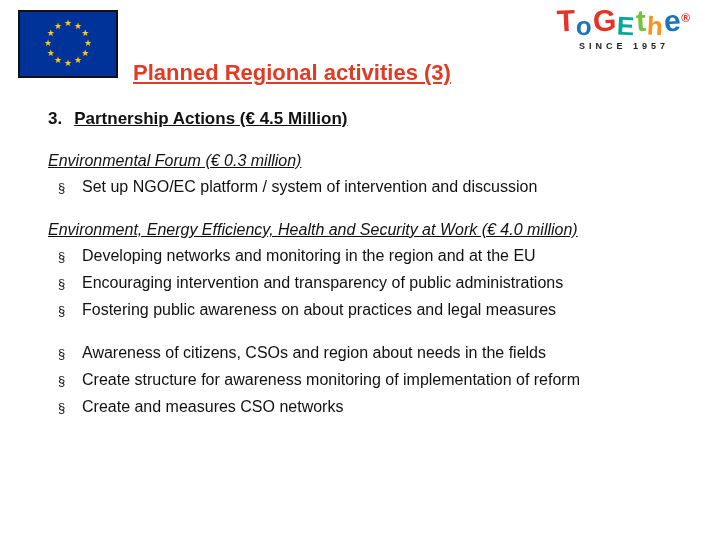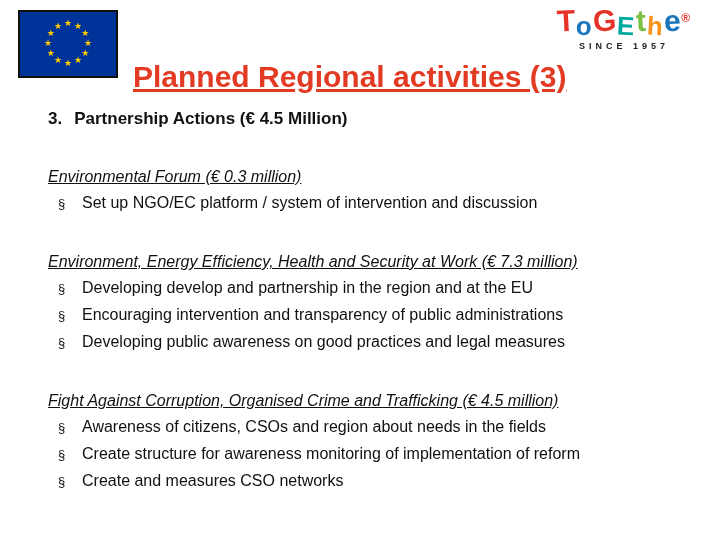--- a/index.html
+++ b/index.html
@@ -54,43 +54,43 @@
     font-size:9px;
     font-weight:bold;
     letter-spacing:4px;
     color:#222222;
   }
 
   
   .title{
     position:absolute;
     left:133px;top:60px;
-    font-size:30px;
+    font-size:22px;
     font-weight:bold;
     color:#e23a23;
     text-decoration:underline;
     white-space:nowrap;
   }
 
   
   .body{
     position:absolute;
     left:48px;top:106px;right:26px;
     font-size:16px;
     line-height:26px;
   }
   .section-heading{
     display:flex;
     font-weight:bold;
     font-size:17px;
     gap:12px;
   }
-  .section-heading .h-text{}
+  .section-heading .h-text{text-decoration:underline;}
 
-  .group{margin-top:32px;}
+  .group{margin-top:16px;}
   .group-heading{
     font-style:italic;
     text-decoration:underline;
   }
   .bullet-list{margin:0;padding:0;list-style:none;}
   .bullet-item{
     display:flex;
     align-items:baseline;
   }
   .bullet-marker{
@@ -139,39 +139,38 @@
       <div class="group-heading">Environmental Forum (€ 0.3 million)</div>
       <ul class="bullet-list">
         <li class="bullet-item">
           <span class="bullet-marker">§</span>
           <span class="bullet-text">Set up NGO/EC platform / system of intervention and discussion</span>
         </li>
       </ul>
     </div>
 
     <div class="group">
-      <div class="group-heading">Environment, Energy Efficiency, Health and Security at Work (€ 7.3 million)</div>
+      <div class="group-heading">Environment, Energy Efficiency, Health and Security at Work (€ 4.0 million)</div>
       <ul class="bullet-list">
         <li class="bullet-item">
           <span class="bullet-marker">§</span>
-          <span class="bullet-text">Developing develop and partnership in the region and at the EU</span>
+          <span class="bullet-text">Developing networks and monitoring in the region and at the EU</span>
         </li>
         <li class="bullet-item">
           <span class="bullet-marker">§</span>
           <span class="bullet-text">Encouraging intervention and transparency of public administrations</span>
         </li>
         <li class="bullet-item">
           <span class="bullet-marker">§</span>
-          <span class="bullet-text">Developing public awareness on good practices and legal measures</span>
+          <span class="bullet-text">Fostering public awareness on about practices and legal measures</span>
         </li>
       </ul>
     </div>
 
     <div class="group">
-      <div class="group-heading">Fight Against Corruption, Organised Crime and Trafficking (€ 4.5 million)</div>
       <ul class="bullet-list">
         <li class="bullet-item">
           <span class="bullet-marker">§</span>
           <span class="bullet-text">Awareness of citizens, CSOs and region about needs in the fields</span>
         </li>
         <li class="bullet-item">
           <span class="bullet-marker">§</span>
           <span class="bullet-text">Create structure for awareness monitoring of implementation of reform</span>
         </li>
         <li class="bullet-item">

